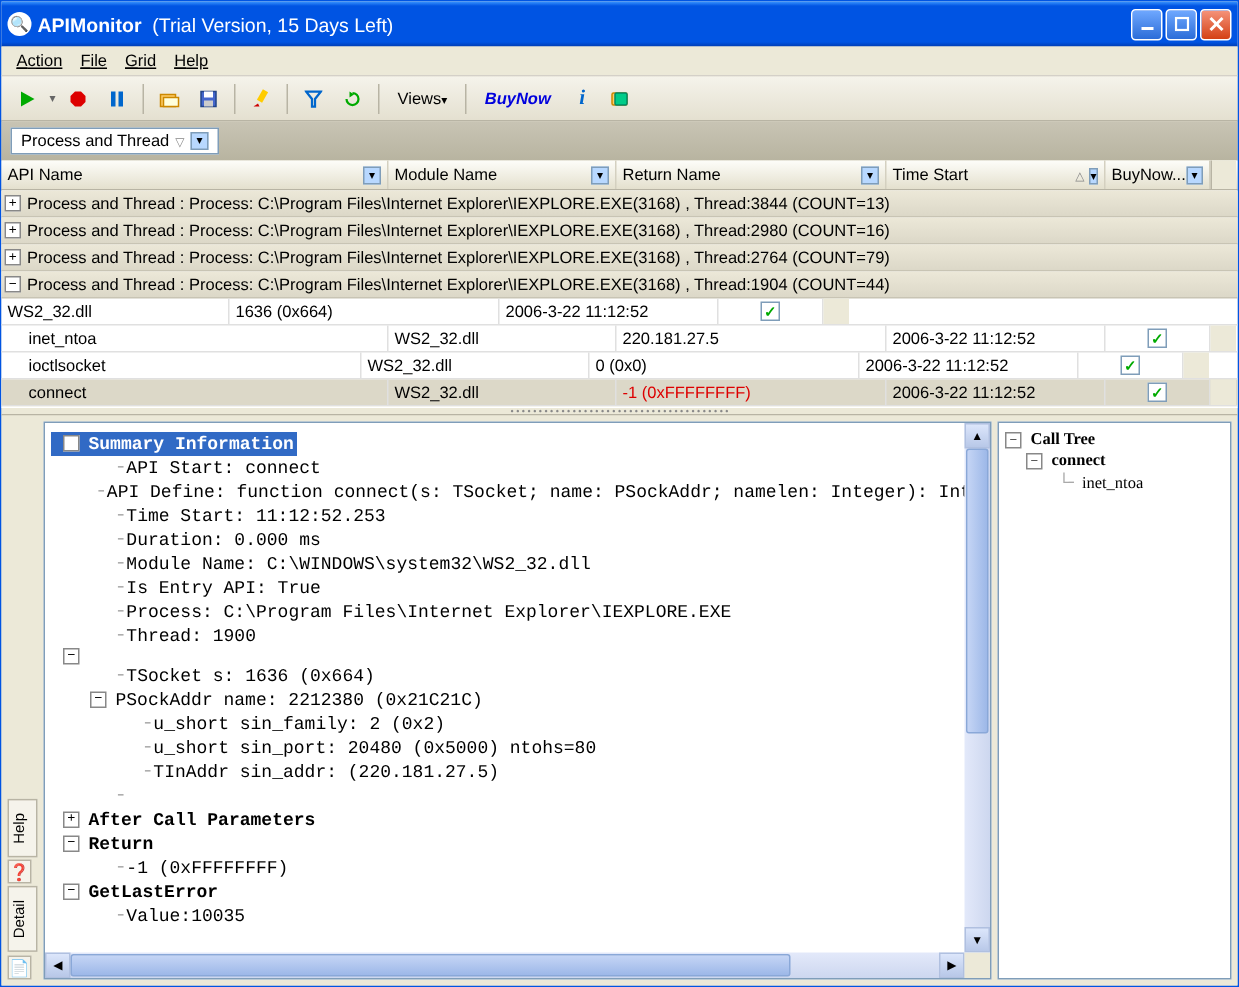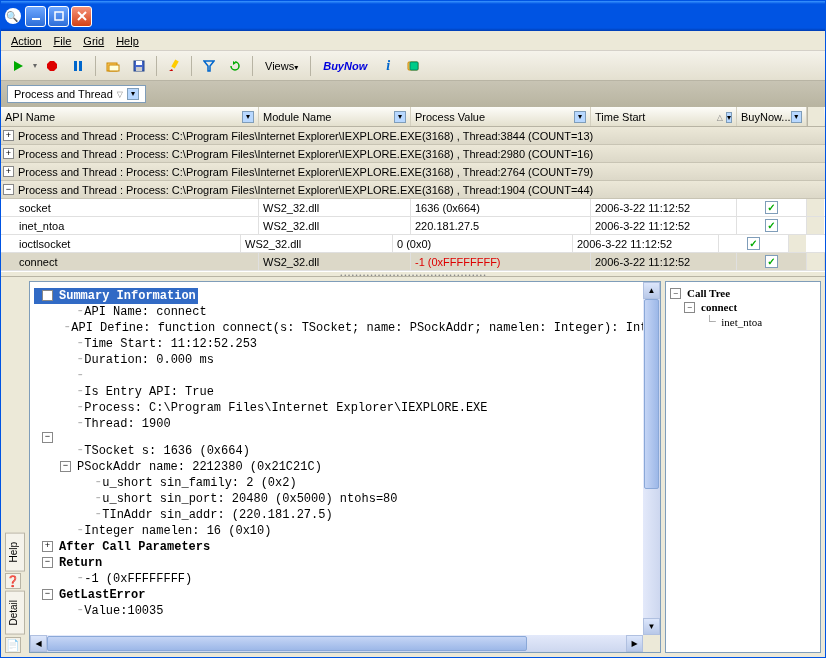--- a/index.html
+++ b/index.html
@@ -56,20 +56,24 @@
 .ct-line { display: flex; align-items: center; gap: 2px; padding: 1px 0; }
 svg { display: block; }
 </style>
 </head>
 <body>
 
 <div class="window">
 
   <div class="titlebar">
     <span class="titlebar-icon">🔍</span>
+    <span class="titlebar-text">
+      <span>APIMonitor</span>&nbsp;
+      <span class="faded">(Trial Version, 15 Days Left)</span>
+    </span>
     <div class="win-buttons">
       <div class="win-btn win-min">
           <svg width="10" height="10">
             <line x1="1" y1="8" x2="9" y2="8" stroke="#fff" stroke-width="2"></line>
           </svg>
         </div>
       <div class="win-btn win-max">
           <svg width="10" height="10">
             <rect x="1" y="1" width="8" height="8" fill="none" stroke="#fff" stroke-width="1.5"></rect>
           </svg>
@@ -167,21 +171,21 @@
   <div class="grid-header">
     <div class="grid-col" style="width:258px">
         <span>API Name</span>
         <span class="col-dd">▾</span>
       </div>
     <div class="grid-col" style="width:152px">
         <span>Module Name</span>
         <span class="col-dd">▾</span>
       </div>
     <div class="grid-col" style="width:180px">
-        <span>Process Value</span>
+        <span>Return Name</span>
         <span class="col-dd">▾</span>
       </div>
     <div class="grid-col" style="width:146px">
         <span>Time Start</span>
         <span><span style="font-size:8px;color:#888">△</span> <span class="col-dd">▾</span></span>
       </div>
     <div class="grid-col" style="width:70px">
         <span>BuyNow...</span>
         <span class="col-dd">▾</span>
       </div>
@@ -199,21 +203,20 @@
       </div>
       <div class="group-row">
         <span class="grp-toggle">+</span>
         <span>Process and Thread : Process: C:\Program Files\Internet Explorer\IEXPLORE.EXE(3168) , Thread:2764 (COUNT=79)</span>
       </div>
       <div class="group-row">
         <span class="grp-toggle">−</span>
         <span>Process and Thread : Process: C:\Program Files\Internet Explorer\IEXPLORE.EXE(3168) , Thread:1904 (COUNT=44)</span>
       </div>
       <div class="data-row">
-        <div class="data-cell indent" style="width:258px">socket</div>
         <div class="data-cell" style="width:152px">WS2_32.dll</div>
         <div class="data-cell " style="width:180px">1636 (0x664)</div>
         <div class="data-cell" style="width:146px">2006-3-22 11:12:52</div>
         <div class="data-cell" style="width:70px;justify-content:center">
           <span class="checkbox">✓</span>
         </div>
         <div style="width:17px;background:#ece9d8"></div>
       </div>
       <div class="data-row">
         <div class="data-cell indent" style="width:258px">inet_ntoa</div>
@@ -258,36 +261,37 @@
     </div>
 
     <div class="panel detail-panel">
       <div class="panel-content">
         <div class="scroll-area" id="detail-tree"><div class="tree-line hilite" style="padding-left:8px">
               <span class="grp-toggle">−</span>
               <span><b>Summary Information</b></span>
             </div><div class="tree-line" style="padding-left:26px">
               <span style="display:inline-block;width:13px"></span>
               <span style="color:#aaa">╶ </span>
-              <span>API Name: connect</span>
+              <span>API Start: connect</span>
             </div><div class="tree-line" style="padding-left:26px">
               <span style="display:inline-block;width:13px"></span>
               <span style="color:#aaa">╶ </span>
               <span>API Define: function connect(s: TSocket; name: PSockAddr; namelen: Integer): Integer;</span>
             </div><div class="tree-line" style="padding-left:26px">
               <span style="display:inline-block;width:13px"></span>
               <span style="color:#aaa">╶ </span>
               <span>Time Start: 11:12:52.253</span>
             </div><div class="tree-line" style="padding-left:26px">
               <span style="display:inline-block;width:13px"></span>
               <span style="color:#aaa">╶ </span>
               <span>Duration: 0.000 ms</span>
             </div><div class="tree-line" style="padding-left:26px">
               <span style="display:inline-block;width:13px"></span>
               <span style="color:#aaa">╶ </span>
+              <span>Module Name: C:\WINDOWS\system32\WS2_32.dll</span>
             </div><div class="tree-line" style="padding-left:26px">
               <span style="display:inline-block;width:13px"></span>
               <span style="color:#aaa">╶ </span>
               <span>Is Entry API: True</span>
             </div><div class="tree-line" style="padding-left:26px">
               <span style="display:inline-block;width:13px"></span>
               <span style="color:#aaa">╶ </span>
               <span>Process: C:\Program Files\Internet Explorer\IEXPLORE.EXE</span>
             </div><div class="tree-line" style="padding-left:26px">
               <span style="display:inline-block;width:13px"></span>
@@ -310,21 +314,20 @@
               <span style="display:inline-block;width:13px"></span>
               <span style="color:#aaa">╶ </span>
               <span>u_short  sin_port: 20480 (0x5000) ntohs=80</span>
             </div><div class="tree-line" style="padding-left:44px">
               <span style="display:inline-block;width:13px"></span>
               <span style="color:#aaa">╶ </span>
               <span>TInAddr  sin_addr: (220.181.27.5)</span>
             </div><div class="tree-line" style="padding-left:26px">
               <span style="display:inline-block;width:13px"></span>
               <span style="color:#aaa">╶ </span>
-              <span>Integer  namelen: 16 (0x10)</span>
             </div><div class="tree-line" style="padding-left:8px">
               <span class="grp-toggle">+</span>
               <span><b>After Call Parameters</b></span>
             </div><div class="tree-line" style="padding-left:8px">
               <span class="grp-toggle">−</span>
               <span><b>Return</b></span>
             </div><div class="tree-line" style="padding-left:26px">
               <span style="display:inline-block;width:13px"></span>
               <span style="color:#aaa">╶ </span>
               <span>-1 (0xFFFFFFFF)</span>

